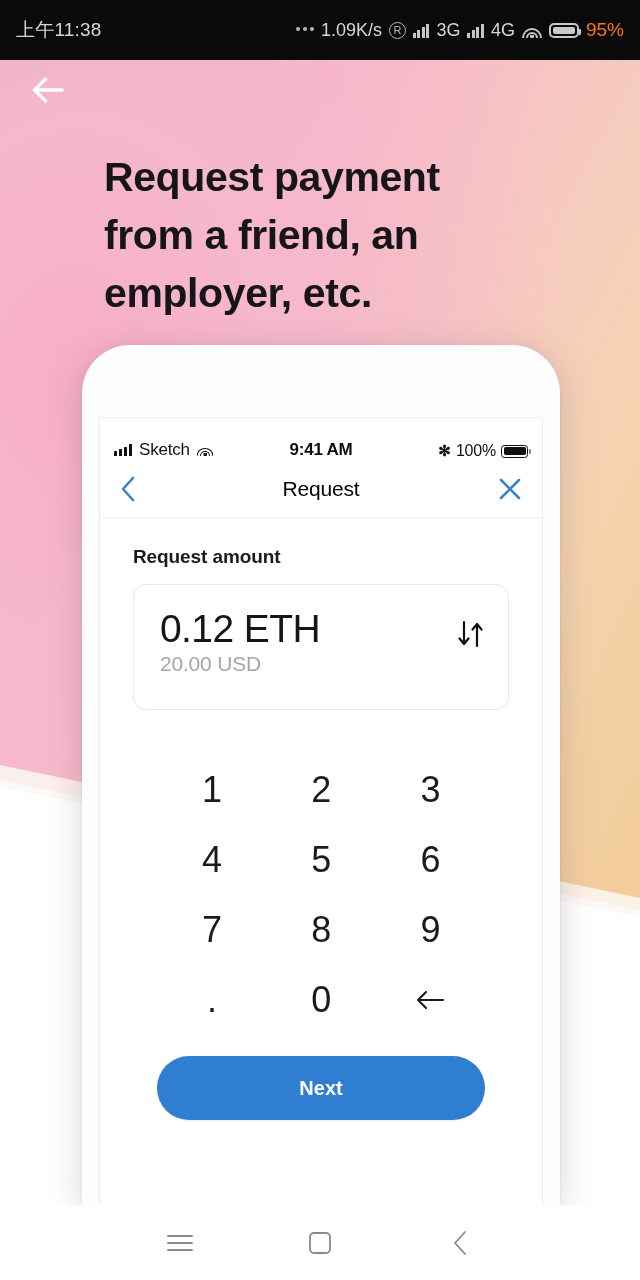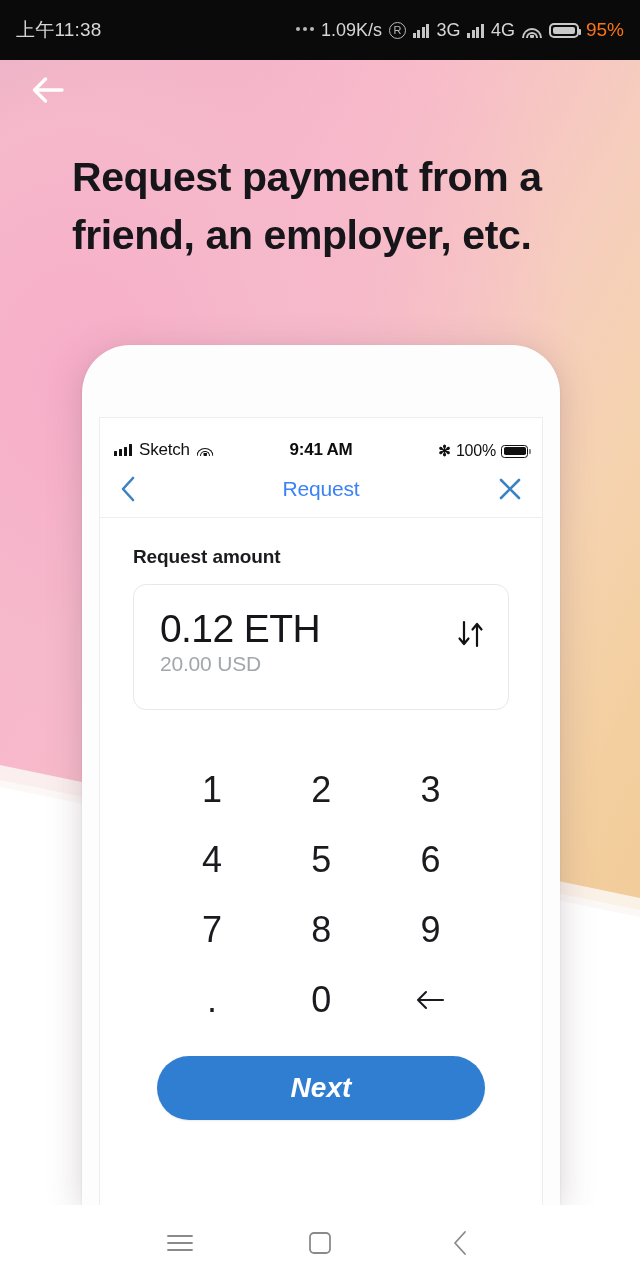--- a/index.html
+++ b/index.html
@@ -79,21 +79,21 @@
 
   .back-arrow {
     position:absolute; top:68px; left:26px;
     width:44px; height:44px; display:flex; align-items:center; justify-content:center;
     z-index:6;
   }
   .back-arrow svg { display:block; }
 
   .hero-title {
     position:absolute; top:148px; left:0; width:640px;
-    padding:0 72px;
+    padding:0 104px;
     z-index:5;
     font-size:41px; line-height:1.42; font-weight:bold;
     color:#16151a; letter-spacing:-.4px;
     text-align:left;
   }
 
   
   .phone {
     position:absolute; left:82px; top:345px;
     width:478px; height:860px;
@@ -148,21 +148,21 @@
   .ios-batt i{position:absolute;left:1.5px;top:1.5px;bottom:1.5px;right:1.5px;background:#111;border-radius:1.8px;display:block;}
 
   
   .navbar{
     height:58px; display:flex; align-items:center; padding:0 20px;
     border-bottom:1px solid #eceff1; position:relative; background:#fff;
   }
   .nav-back svg, .nav-close svg{ display:block; }
   .nav-title{
     position:absolute; left:0; right:0; text-align:center;
-    font-size:21px; color:#3b82f6; letter-spacing:-.2px;
+    font-size:21px; color:#000000; letter-spacing:-.2px;
   }
   .nav-close{ margin-left:auto; z-index:2; }
   .nav-back{ z-index:2; }
 
   
   .content{ padding:28px 33px 0 33px; }
   .section-label{
     font-size:19px; font-weight:bold; color:#1b1b1f; letter-spacing:-.1px;
     margin-bottom:16px;
   }
@@ -194,25 +194,24 @@
     user-select:none;
   }
   .key.dot{ font-size:36px; }
   .key svg{ display:block; }
 
   .next-btn{
     margin:34px 24px 0 24px;
     height:64px; border-radius:32px;
     background:#2f7ed1;
     display:flex; align-items:center; justify-content:center;
-    color:#fff; font-size:28px; font-weight:bold; letter-spacing:.1px;
+    color:#fff; font-size:20px; font-weight:bold; letter-spacing:.1px;
     border:none; width:calc(100% - 48px);
     font-family:"Liberation Sans", sans-serif;
     box-shadow:0 1px 2px rgba(0,0,0,.08);
-    font-style:italic;
   }
 
   
   .android-nav{
     position:absolute; left:0; bottom:0; width:640px; height:75px;
     background:#ffffff;
     display:flex; align-items:center; justify-content:space-around;
     padding:0 110px;
     z-index:9;
   }

